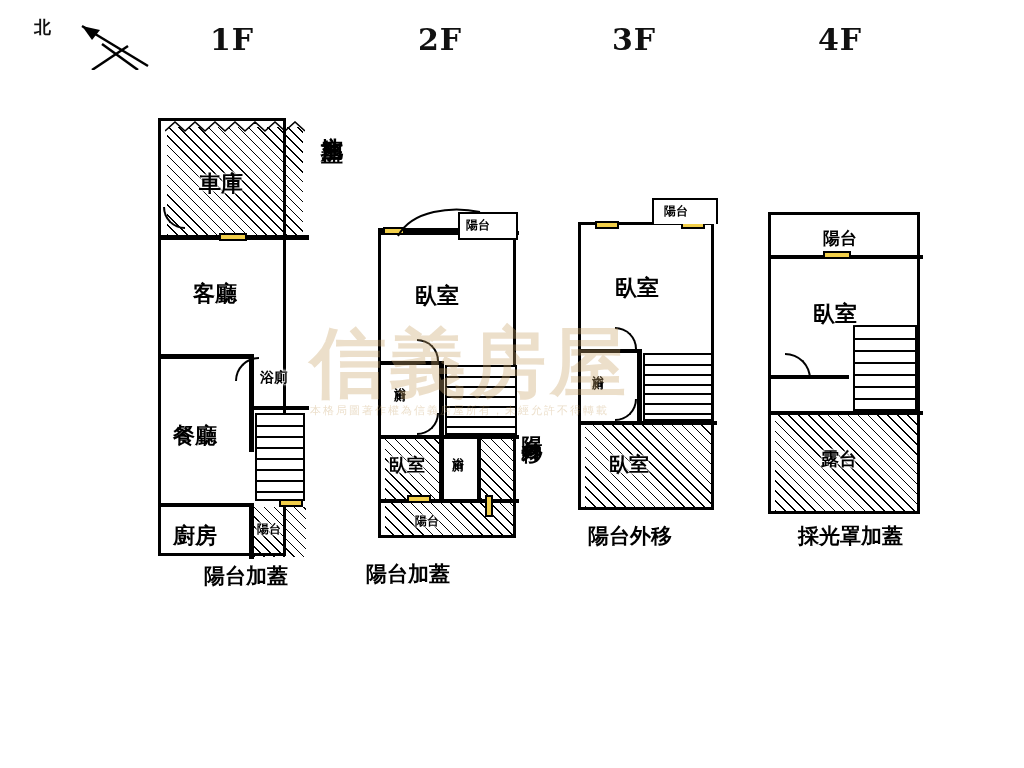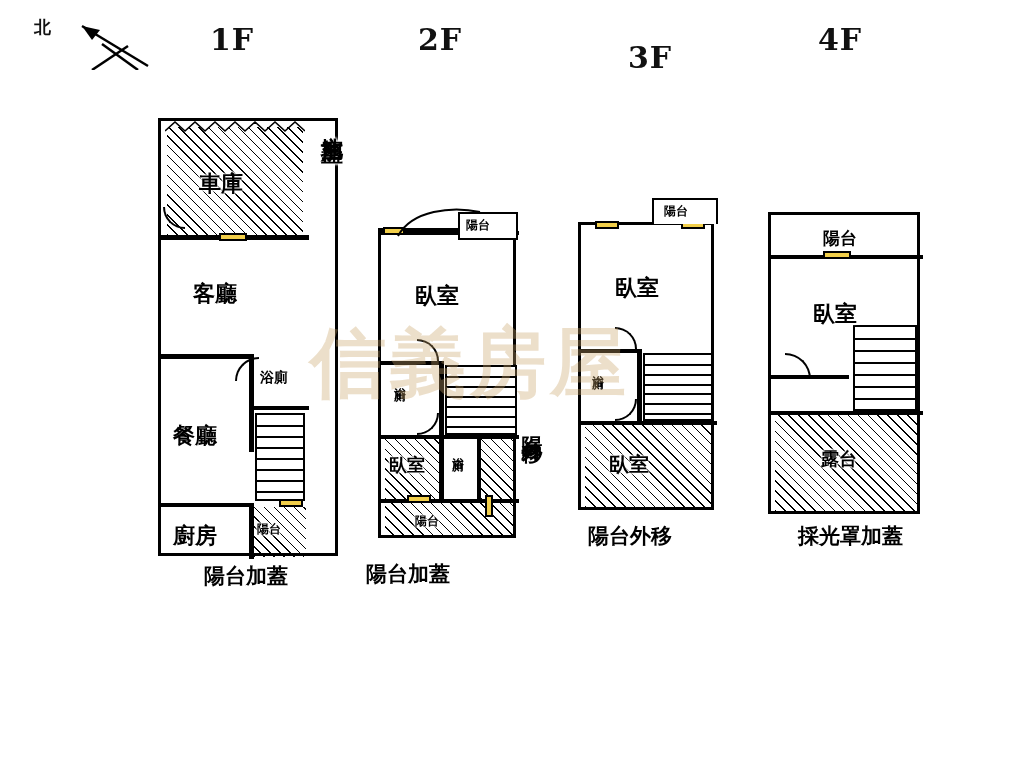--- a/index.html
+++ b/index.html
@@ -117,24 +117,24 @@
     <svg width="120" height="62" style="position:absolute;left:0;top:0;">
       <line x1="118" y1="58" x2="52" y2="18" stroke="#000" stroke-width="2.5"></line>
       <polygon points="52,18 70,22 62,32" fill="#000"></polygon>
       <line x1="62" y1="62" x2="98" y2="38" stroke="#000" stroke-width="2.5"></line>
       <line x1="72" y1="36" x2="108" y2="62" stroke="#000" stroke-width="2.5"></line>
     </svg>
   </div>
 
   <div class="floor-label abs" style="left:210px;top:22px;">1F</div>
   <div class="floor-label abs" style="left:418px;top:22px;">2F</div>
-  <div class="floor-label abs" style="left:612px;top:40px;margin-left:16px;">3F</div>
+  <div class="floor-label abs" style="left:612px;top:22px;">3F</div>
   <div class="floor-label abs" style="left:818px;top:22px;">4F</div>
 
-  <div class="outer" style="left:158px;top:118px;width:180px;height:438px;">
+  <div class="outer" style="left:158px;top:118px;width:128px;height:438px;">
 
     <div class="hatch" style="left:6px;top:6px;width:136px;height:108px;"></div>
 
     <svg width="140" height="12" style="position:absolute;left:4px;top:0px;">
       <polyline points="0,10 10,1 20,10 30,1 40,10 50,1 60,10 70,1 80,10 90,1 100,10 110,1 120,10 130,1 140,10" fill="none" stroke="#000" stroke-width="1.6"></polyline>
     </svg>
 
     <div class="wall" style="left:0px;top:114px;width:148px;height:5px;"></div>
 
     <div class="wall" style="left:0px;top:233px;width:92px;height:5px;"></div>
@@ -279,16 +279,17 @@
 
     <div class="room-name" style="left:42px;top:84px;">臥室</div>
     <div class="room-name sm" style="left:52px;top:12px;font-size:17px;">陽台</div>
     <div class="room-name sm" style="left:50px;top:232px;font-size:18px;">露台</div>
   </div>
 
   <div class="caption" style="left:774px;top:522px;margin-left:24px;">採光罩加蓋</div>
 
   <div class="watermark">
     <div class="wm-text">信義房屋</div>
+    <div class="wm-sub">本格局圖著作權為信義房屋所有，未經允許不得轉載</div>
   </div>
 
 
 </div>
 
 </body></html>

